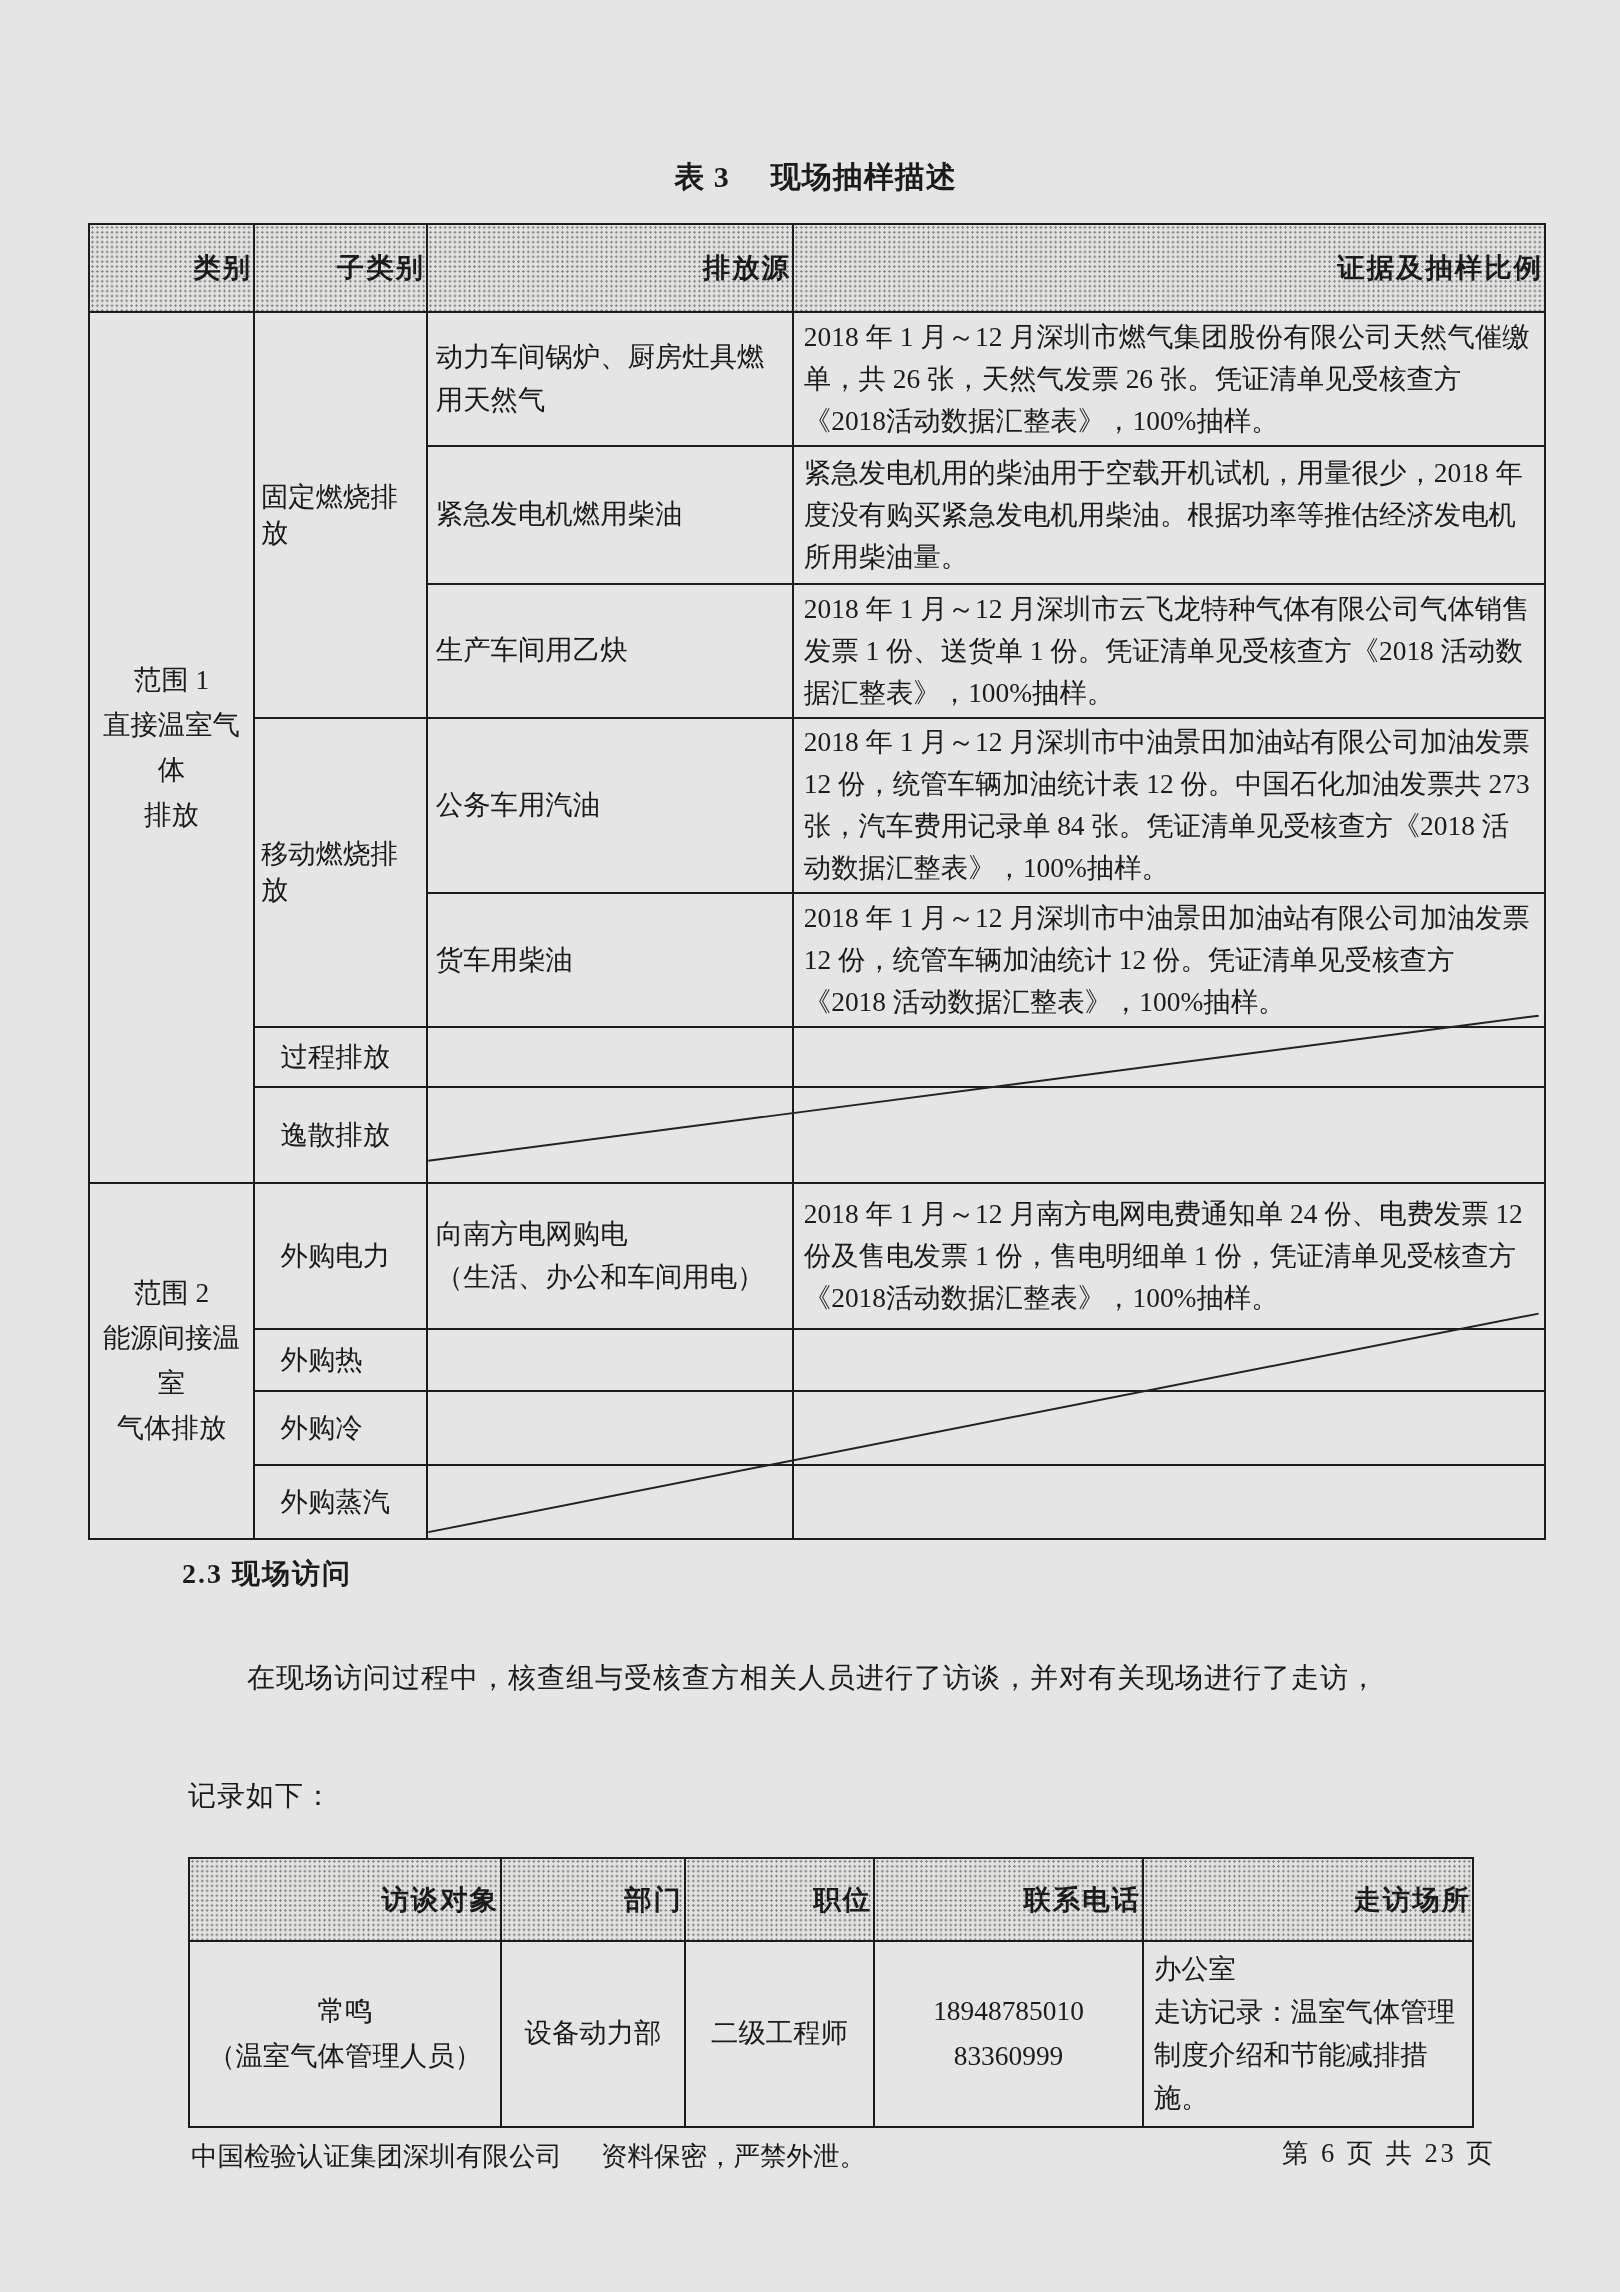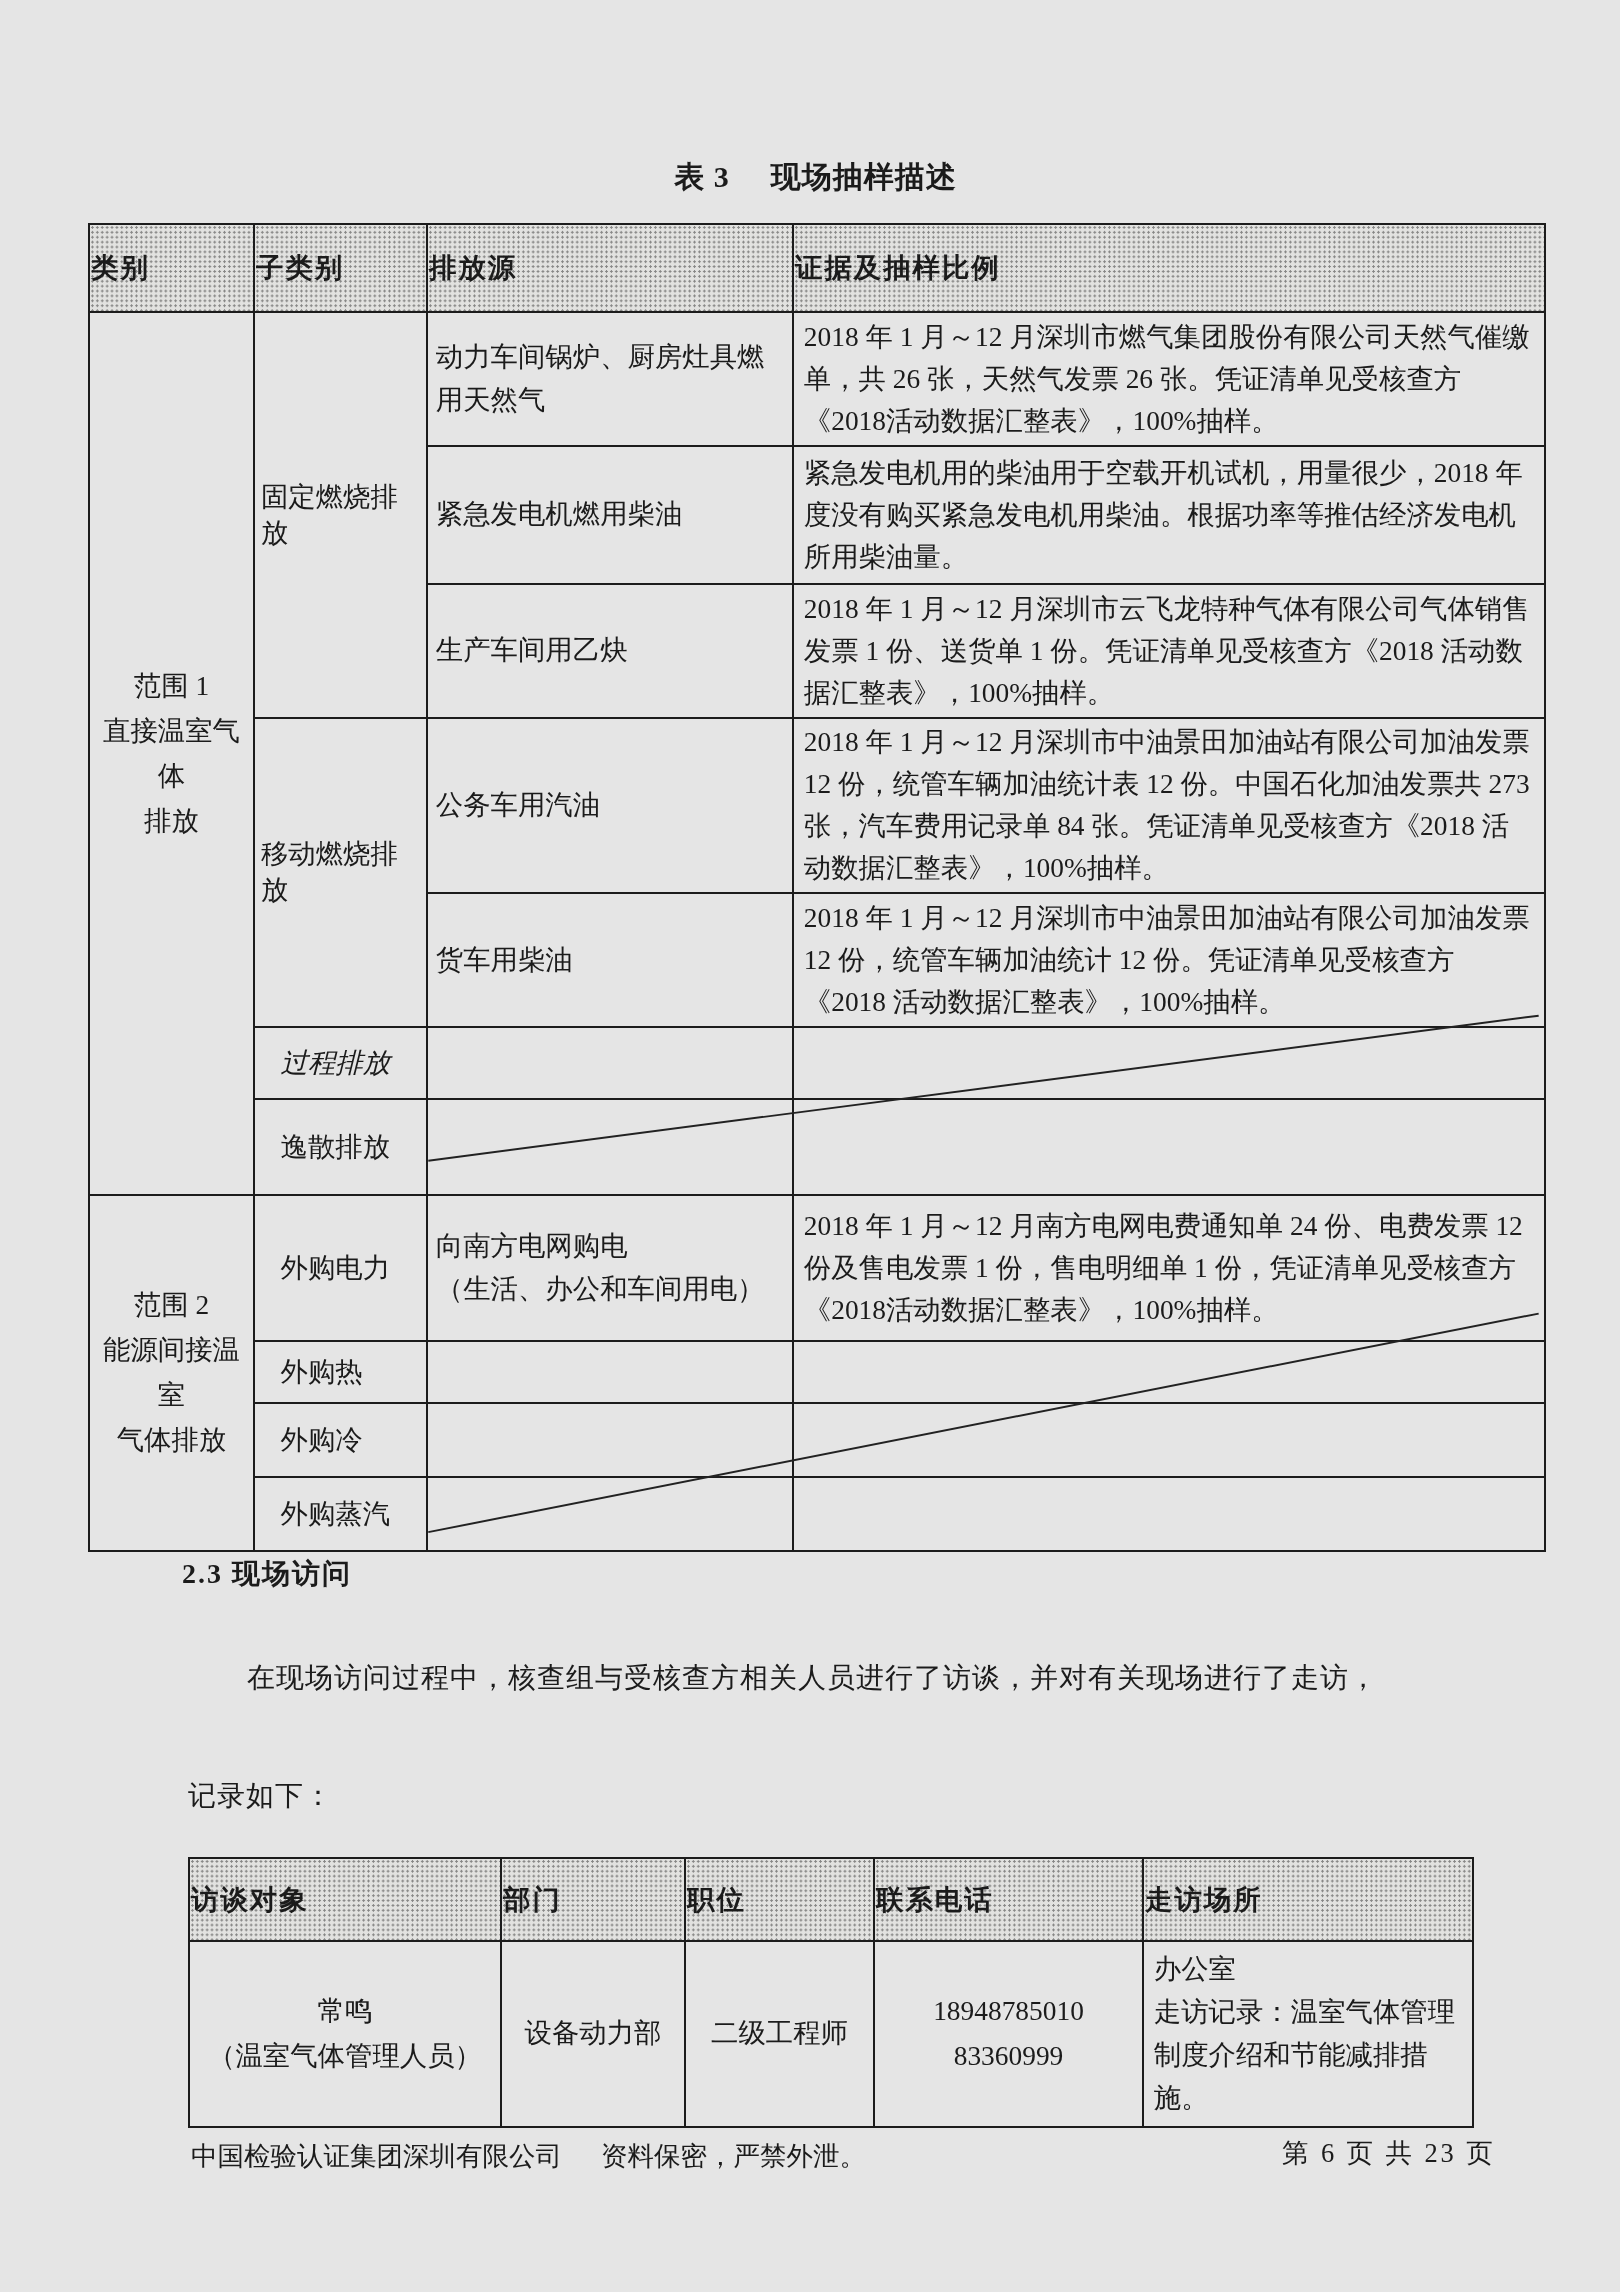--- a/index.html
+++ b/index.html
@@ -37,30 +37,30 @@
   
   table { border-collapse:collapse; table-layout:fixed; }
   td, th { border:2px solid #1c1c1c; overflow:hidden; }
   .t3 { position:absolute; left:88px; top:223px; width:1455px; border:2.9px solid #151515; }
   .t4 { position:absolute; left:188px; top:1857px; width:1284px; border:2.9px solid #151515; }
   .ht {
     background-color:#e2e2e0;
     background-image:radial-gradient(circle, rgba(45,45,45,.5) 1px, transparent 1.4px);
     background-size:4.9px 4.9px;
   }
-  th { font-size:27.4px; font-weight:700; letter-spacing:2px; text-align:left; }
+  th { font-size:27.4px; font-weight:700; letter-spacing:2px; text-align:right; }
   .t3 td { font-size:27.4px; }
   
   .h-hd  { height:88px; }
   .h-r0  { height:128px; }
   .h-r1  { height:138px; }
   .h-r2  { height:130px; }
   .h-r3  { height:172px; }
   .h-r4  { height:131px; }
-  .h-r5  { height:72px;font-style:italic; }
+  .h-r5  { height:60px; }
   .h-r6  { height:96px; }
   .h-r7  { height:146px; }
   .h-r8  { height:62px;border-radius:22px; }
   .h-r9  { height:74px; }
   .h-r10 { height:74px; }
   .cat  { text-align:center; white-space:pre-line; line-height:45px; vertical-align:middle; }
   .sub  { text-align:left; padding-left:5.9px; font-size:26.5px; vertical-align:middle; }
   .sub2 { text-align:left; padding-left:25.5px; font-size:27.4px; vertical-align:middle; }
   .src  { text-align:left; padding:3.9px 5.9px 3.9px 7.8px; line-height:43px;
           white-space:pre-line; vertical-align:middle; }

